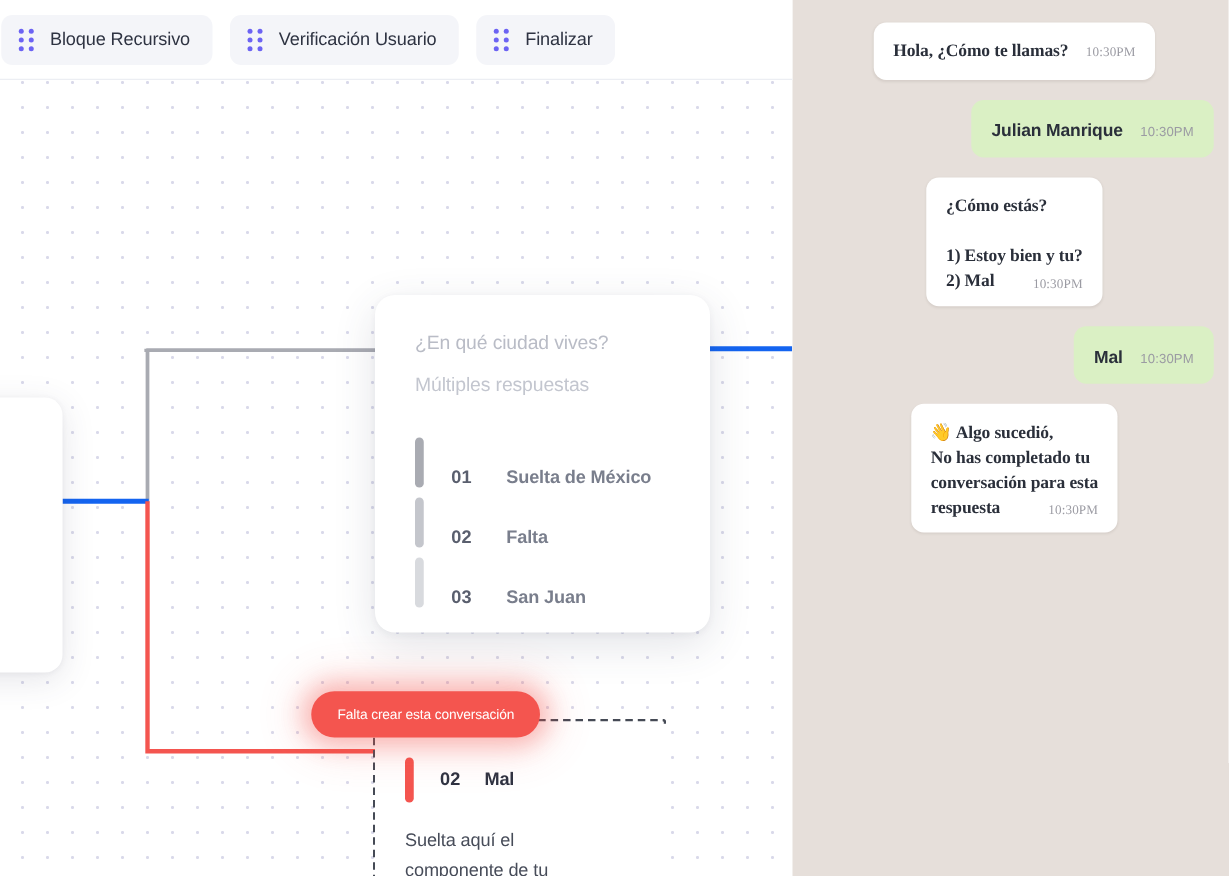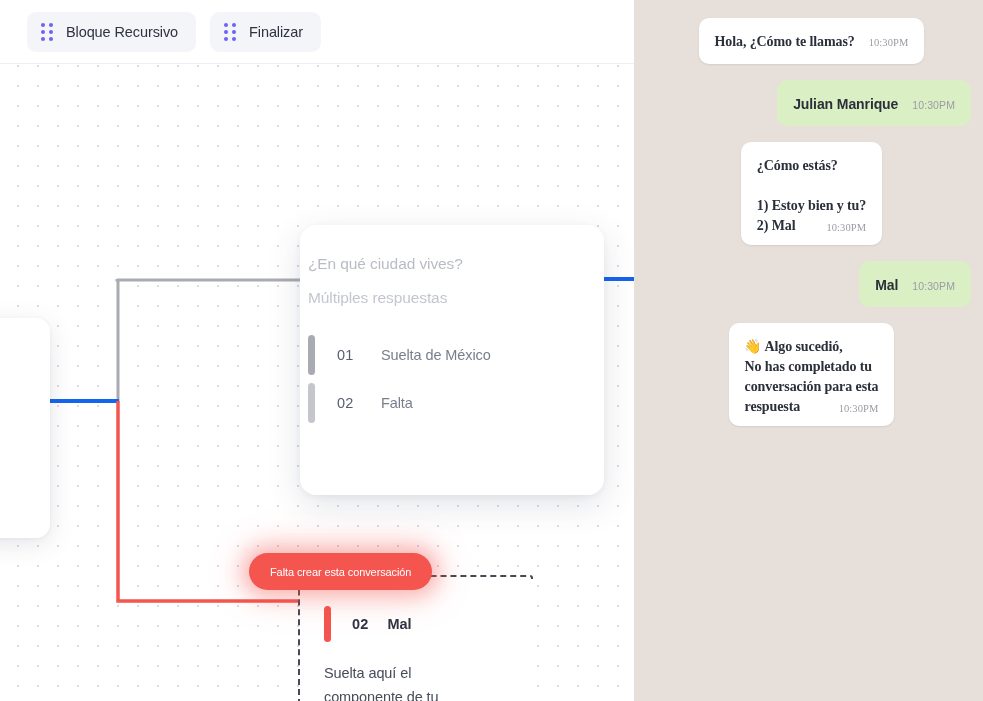--- a/index.html
+++ b/index.html
@@ -33,21 +33,21 @@
   #toolbar {
     position: absolute;
     left: 0; top: 0;
     width: 634px;
     height: 64px;
     background: #ffffff;
     border-bottom: 1px solid #eceef3;
     display: flex;
     align-items: center;
     gap: 14px;
-    padding-left: 27px;
+    padding-left: 1px;
     z-index: 30;
   }
 
   .chip {
     display: flex;
     align-items: center;
     gap: 13px;
     height: 40px;
     padding: 0 18px 0 14px;
     background: #f4f5f9;
@@ -100,45 +100,46 @@
     background: #ffffff;
     border-radius: 14px;
     box-shadow: 0 6px 26px rgba(60,64,90,.13), 0 1px 4px rgba(60,64,90,.06);
     z-index: 5;
   }
 
   
   #question-card {
     position: absolute;
     left: 300px;
-    top: 161px;
-    width: 304px;
+    top: 172px;
+    width: 268px;
     height: 270px;
     background: #ffffff;
     border-radius: 16px;
     box-shadow: 0 10px 34px rgba(60,64,90,.14), 0 2px 6px rgba(60,64,90,.06);
-    padding: 30px 0 0 8px;
+    padding: 30px 0 0 32px;
     z-index: 10;
   }
   .q-title {
     font-size: 15.5px;
     color: #b9bcc6;
     letter-spacing: -0.1px;
     margin-bottom: 16px;
   }
   .q-sub {
     font-size: 15.5px;
     color: #c3c6cf;
     letter-spacing: -0.1px;
     margin-bottom: 24px;
   }
   .opt-row {
     display: flex;
-    align-items: center;
+    align-items: flex-end;
     height: 48px;
+    font-weight: bold;
   }
   .opt-bar {
     width: 7px;
     height: 40px;
     border-radius: 4px;
     flex: 0 0 auto;
   }
   .opt-num {
     width: 44px;
     margin-left: 22px;
@@ -297,20 +298,31 @@
         </div>
         <div class="chip">
           <span class="dots6">
             <i></i>
             <i></i>
             <i></i>
             <i></i>
             <i></i>
             <i></i>
           </span>
+          <span class="chip-label">Verificación Usuario</span>
+        </div>
+        <div class="chip">
+          <span class="dots6">
+            <i></i>
+            <i></i>
+            <i></i>
+            <i></i>
+            <i></i>
+            <i></i>
+          </span>
           <span class="chip-label">Finalizar</span>
         </div>
       </div>
 
     <div id="canvas">
 
       <svg id="wires" viewBox="0 0 634 637" xmlns="http://www.w3.org/2000/svg">
 
         <path d="M 117,215 L 117,216 L 300,216" fill="none" stroke="#a9abb2" stroke-width="3"></path>
         <path d="M 118,216 L 118,338" fill="none" stroke="#a9abb2" stroke-width="3"></path>
@@ -330,20 +342,25 @@
 
         <div class="opt-row">
           <span class="opt-bar" style="background:#a9abb2"></span>
           <span class="opt-num">01</span>
           <span class="opt-text">Suelta de México</span>
         </div>
         <div class="opt-row">
           <span class="opt-bar" style="background:#c4c6cc"></span>
           <span class="opt-num">02</span>
           <span class="opt-text">Falta</span>
+        </div>
+        <div class="opt-row">
+          <span class="opt-bar" style="background:#d8dade"></span>
+          <span class="opt-num">03</span>
+          <span class="opt-text">San Juan</span>
         </div>
       </div>
 
       <div id="dropzone">
         <div id="drop-card">
           <div class="drop-head">
             <span class="drop-bar"></span>
             <span class="drop-num">02</span>
             <span class="drop-ans">Mal</span>
           </div>

